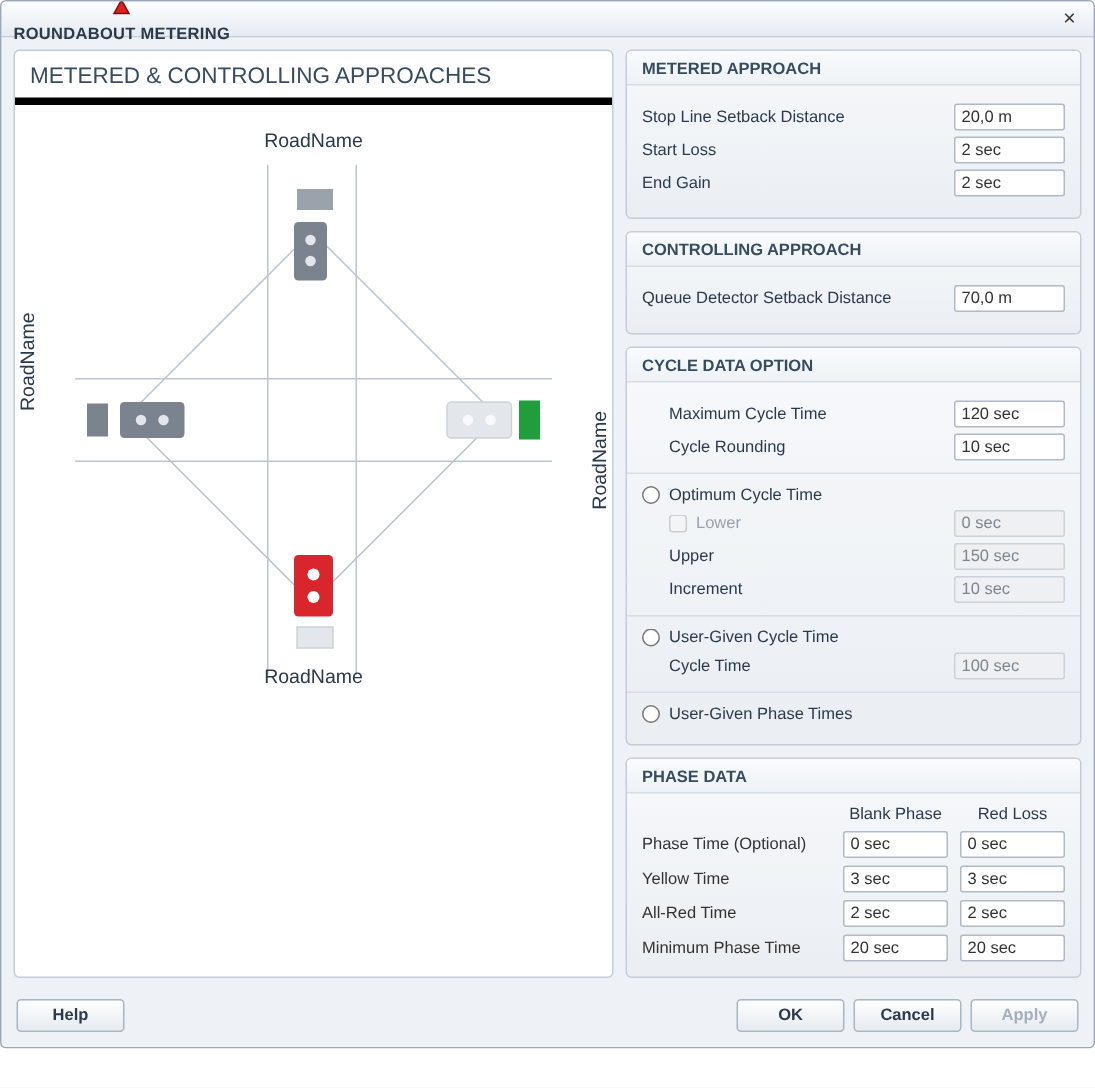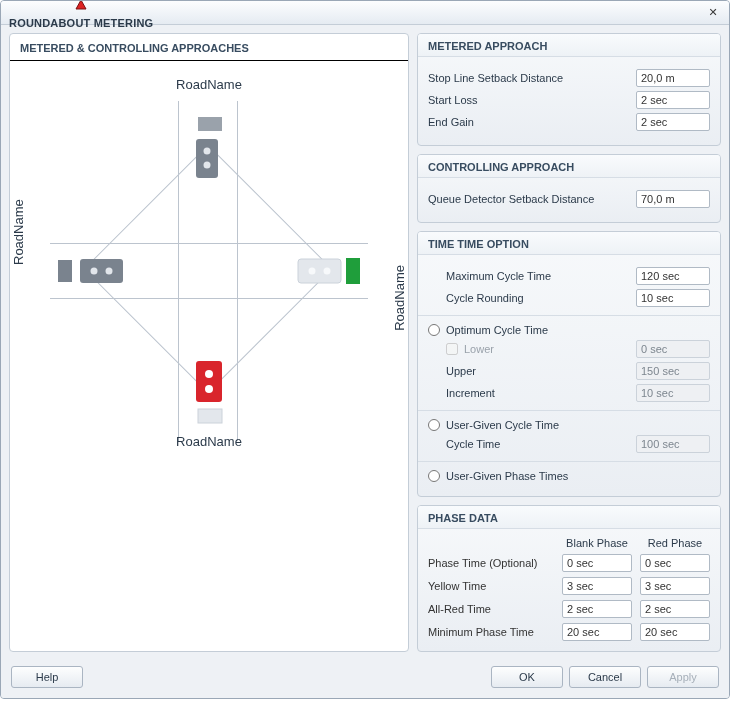--- a/index.html
+++ b/index.html
@@ -103,44 +103,45 @@
 
   .left-panel {
     border: 1px solid #c4cdd7;
     border-radius: 4px;
     background: #fff;
     overflow: hidden;
     height: 100%;
   }
   .left-head {
     padding: 8px 10px 6px;
-    font-weight: bold;
+    font-weight: normal;
     color: #384c60;
-    font-size: 11px;
-    border-bottom: 1px solid #000000;
+    font-size: 15px;
+    border-bottom: 5px solid #000000;
   }
   .diagram { position: relative; width: 398px; height: 408px; }
   .roadname { position: absolute; color: #2b3a4a; font-size: 13px; }
   .rn-top { top: 16px; left: 50%; transform: translateX(-50%); }
   .rn-bottom { bottom: 20px; left: 50%; transform: translateX(-50%); }
   .rn-left { top: 50%; left: 8px; transform: translateY(-50%) rotate(-90deg); transform-origin: left center; }
   .rn-right { top: 50%; right: 8px; transform: translateY(-50%) rotate(-90deg); transform-origin: right center; }
 
   .shape { position: absolute; border: 1px solid #bcc4ce; background: transparent; }
   
   .road-v { left: 168px; top: 40px; width: 60px; height: 340px; }
   .road-h { left: 40px; top: 182px; width: 318px; height: 56px; }
   .road-center { left: 110px; top: 120px; width: 176px; height: 176px; transform: rotate(45deg); }
 
   .btnbar {
     display: flex;
     justify-content: space-between;
     align-items: center;
     padding: 6px 10px 10px;
     background: #eef1f5;
+    font-weight: bold;
   }
   .btnbar .right-btns { display: flex; gap: 6px; }
   .btn {
     min-width: 72px;
     height: 22px;
     border: 1px solid #aab5c2;
     border-radius: 3px;
     background: linear-gradient(#fdfefe, #e6ebf1);
     color: #2b3a4a;
     font: inherit;
@@ -229,21 +230,21 @@
         <div class="panel-head">CONTROLLING APPROACH</div>
         <div class="panel-body">
           <div class="row">
             <label>Queue Detector Setback Distance</label>
             <input class="input wide" value="70,0 m" style="">
           </div>
         </div>
       </div>
 
       <div class="panel">
-        <div class="panel-head">TIME TIME OPTION</div>
+        <div class="panel-head">CYCLE DATA OPTION</div>
         <div class="panel-body">
 
           <div class="row indent">
             <label>Maximum Cycle Time</label>
             <input class="input wide" value="120 sec" style="">
           </div>
           <div class="row indent">
             <label>Cycle Rounding</label>
             <input class="input wide" value="10 sec" style="">
           </div>
@@ -287,21 +288,21 @@
           </div>
         </div>
       </div>
 
       <div class="panel">
         <div class="panel-head">PHASE DATA</div>
         <div class="panel-body">
           <div class="phase-grid">
             <span></span>
             <span class="hdr">Blank Phase</span>
-            <span class="hdr">Red Phase</span>
+            <span class="hdr">Red Loss</span>
 
             <label>Phase Time (Optional)</label>
             <input class="input" value="0 sec" style="">
             <input class="input" value="0 sec" style="">
 
             <label>Yellow Time</label>
             <input class="input" value="3 sec" style="">
             <input class="input" value="3 sec" style="">
 
             <label>All-Red Time</label>

